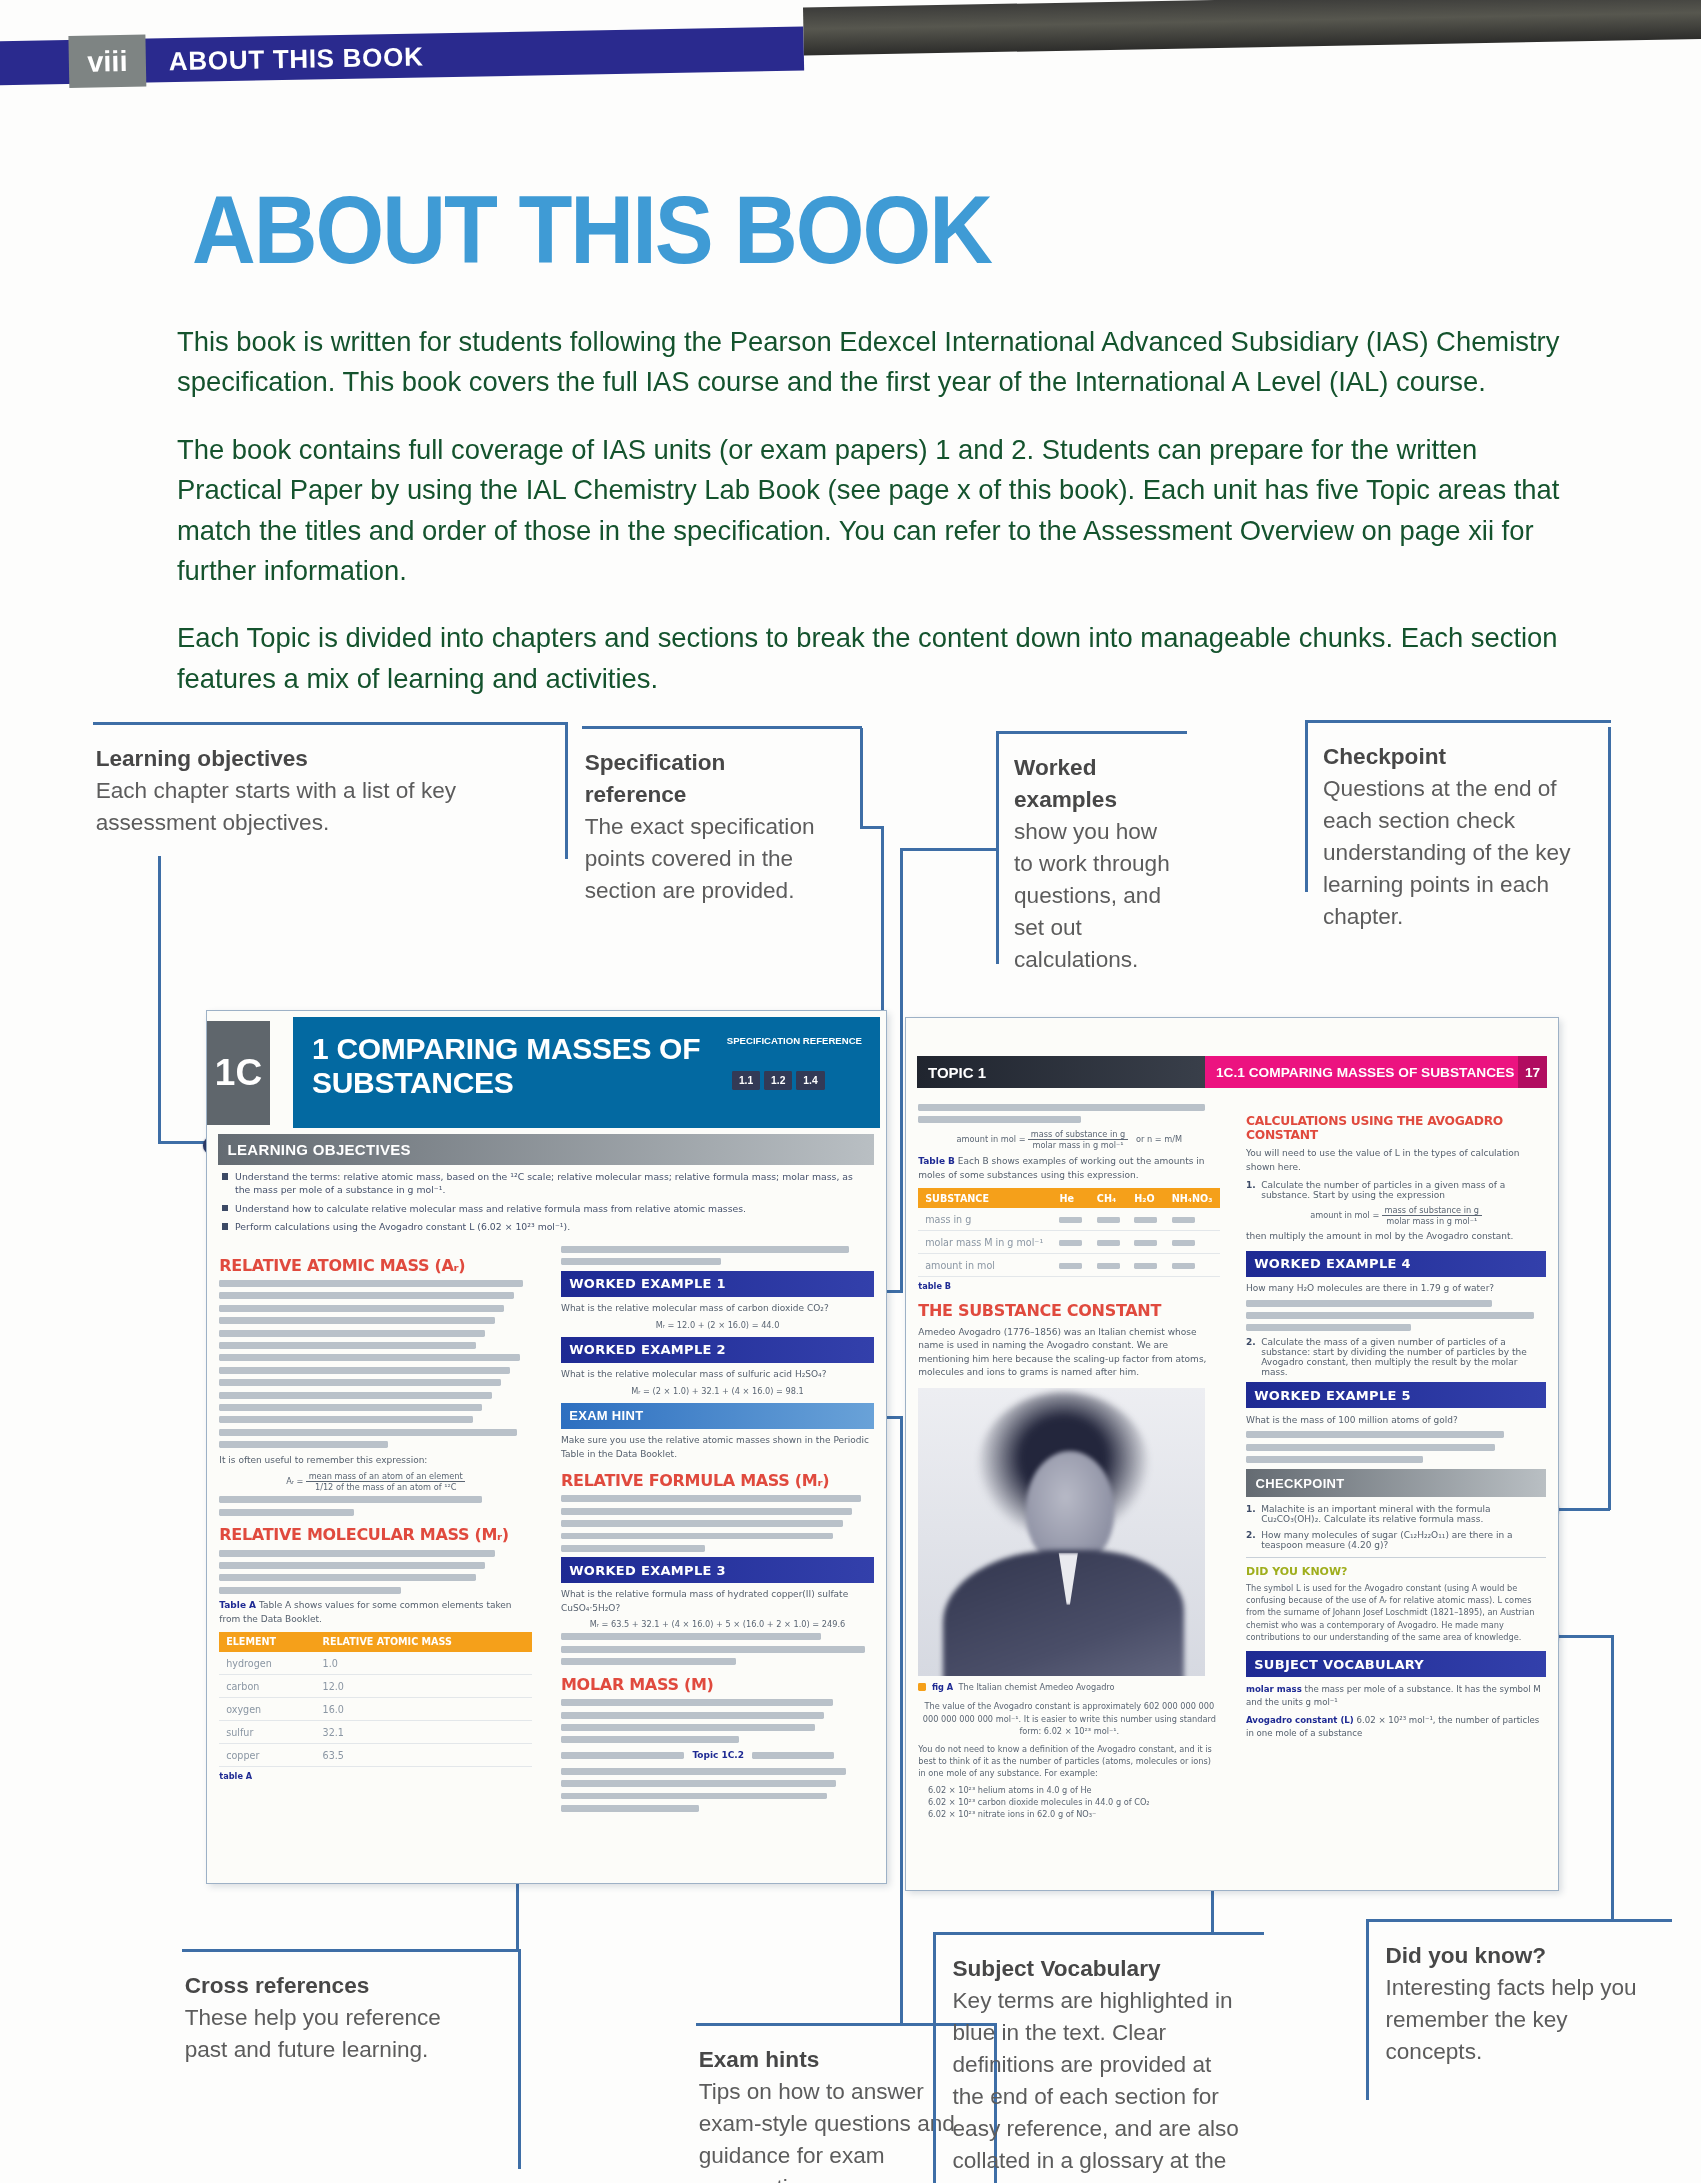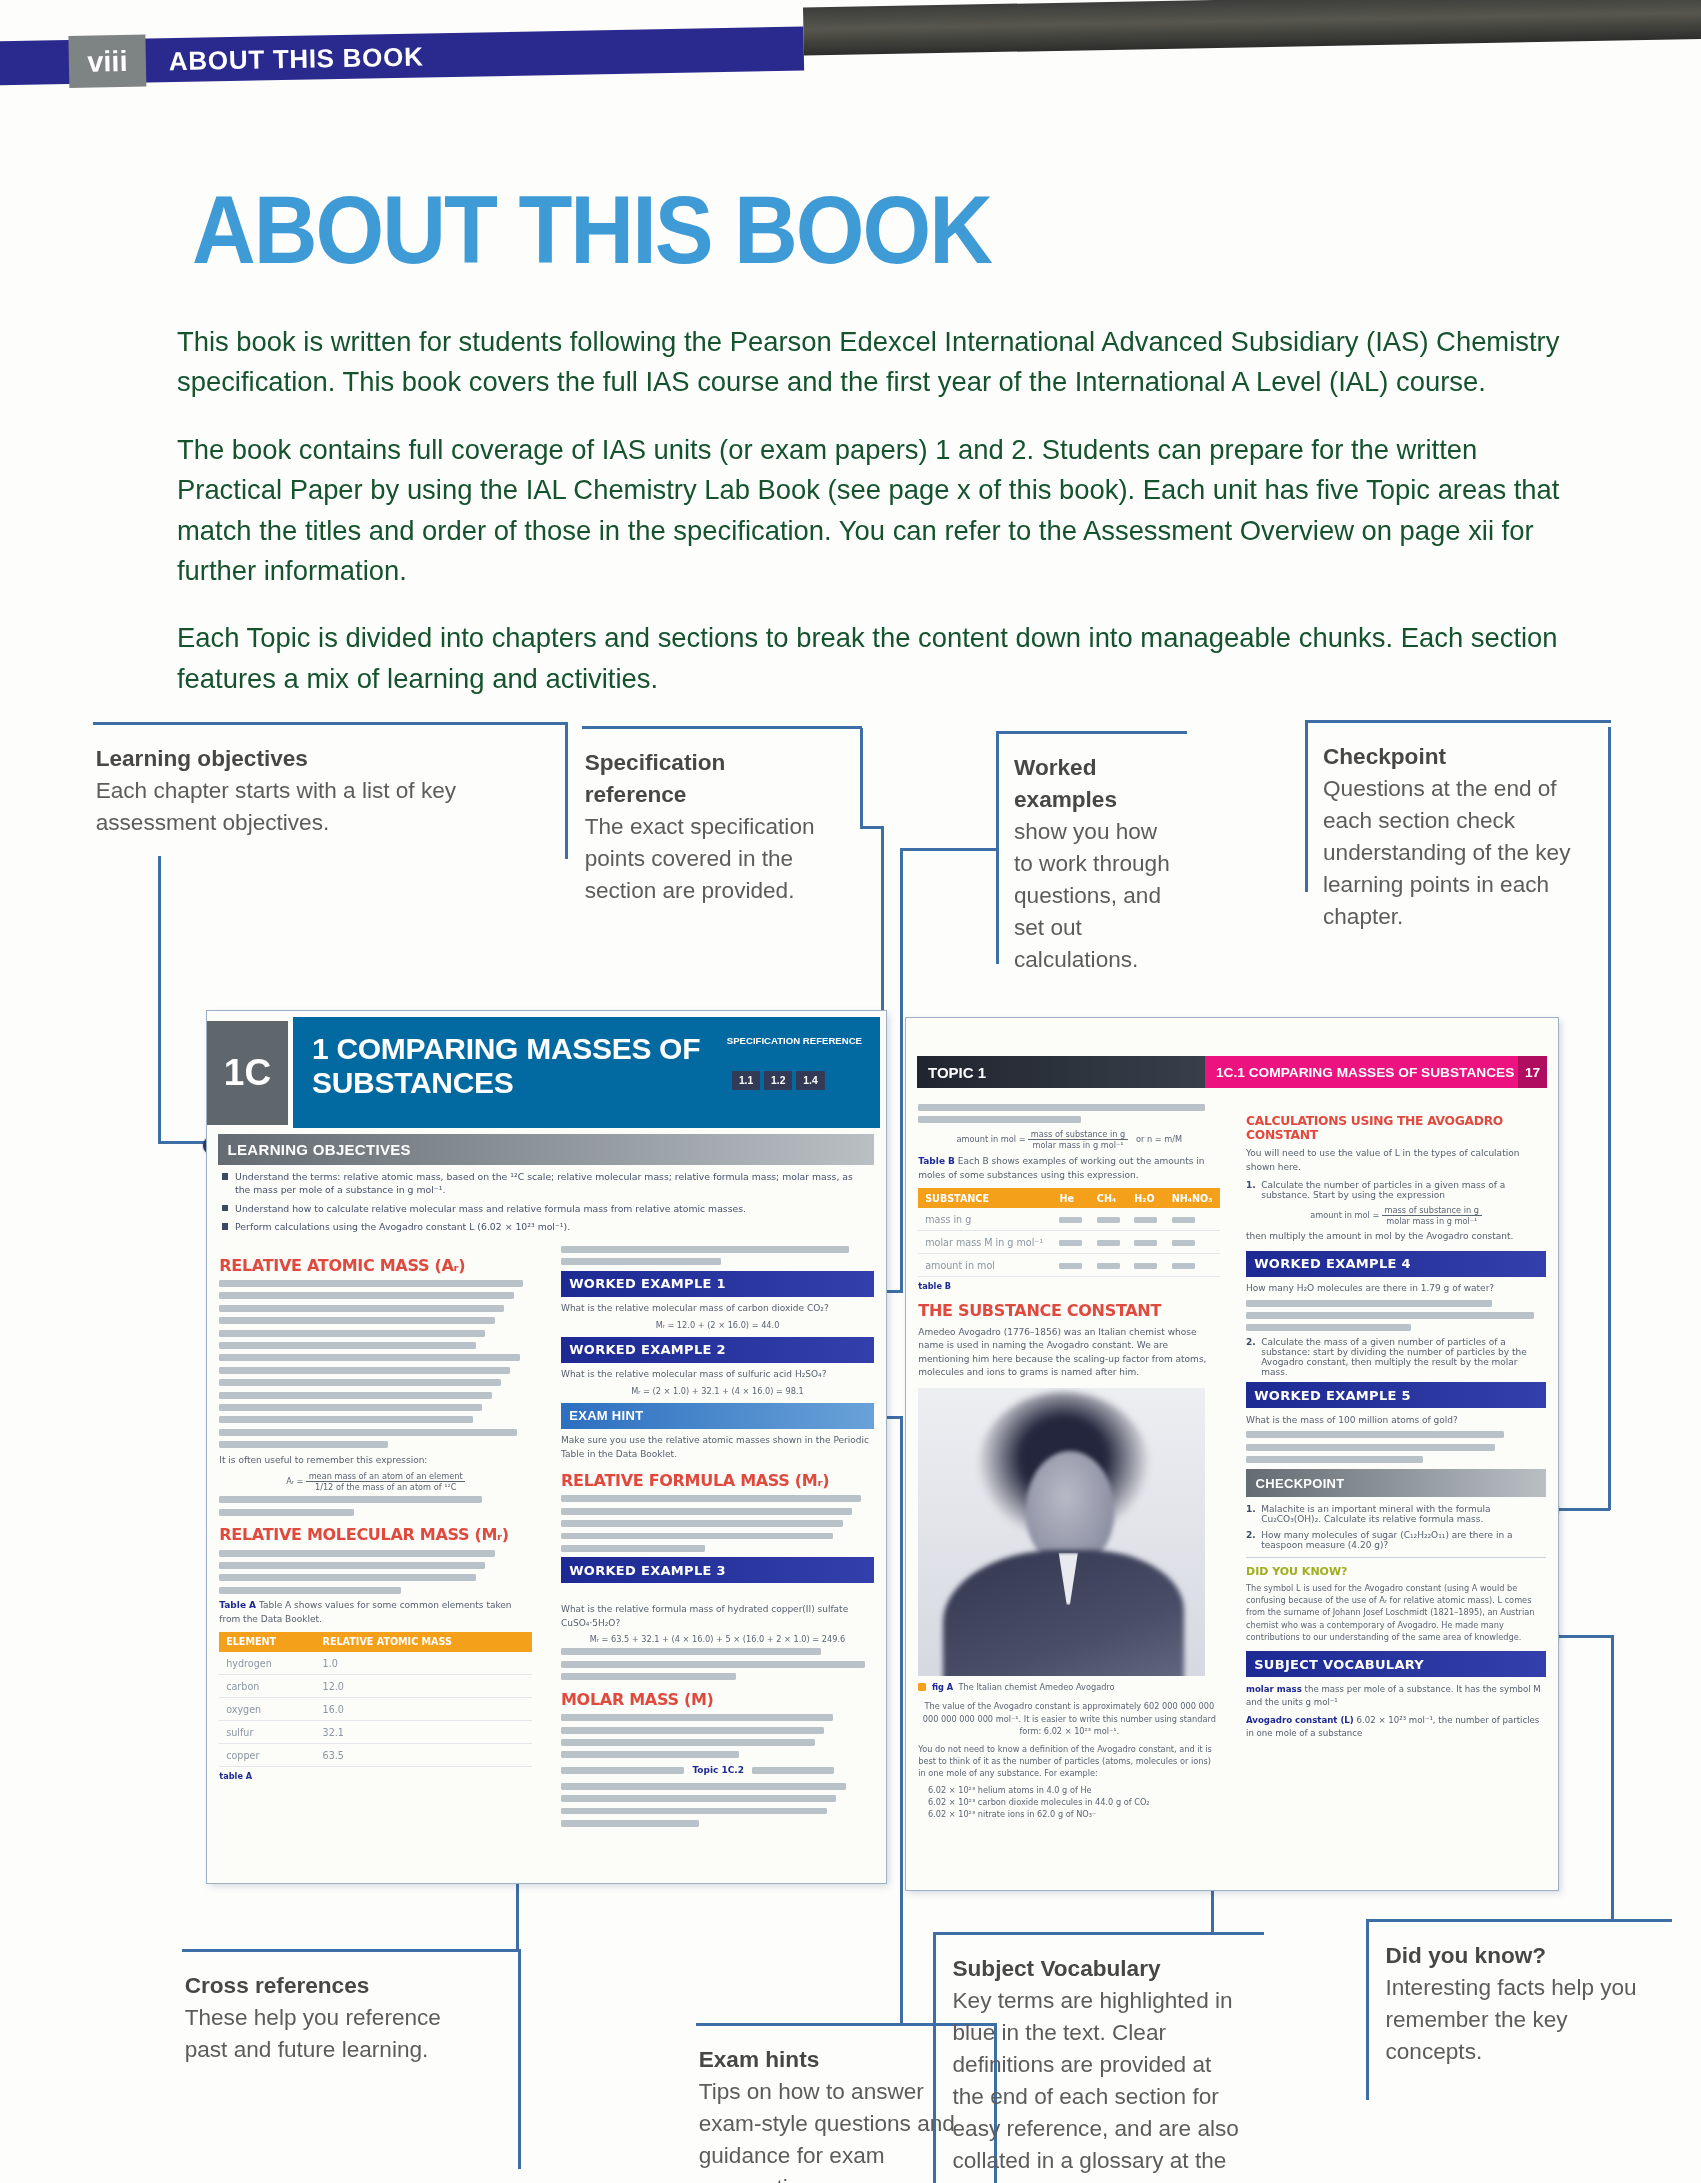--- a/index.html
+++ b/index.html
@@ -158,21 +158,21 @@
 <div class="dot" style="left:846px;top:1156px;"></div>
 <div class="dot" style="left:859px;top:1283px;"></div>
 <div class="dot" style="left:859px;top:1409px;"></div>
 <div class="dot" style="left:701px;top:1827px;"></div>
 <div class="dot" style="left:1542px;top:1501px;"></div>
 <div class="dot" style="left:1542px;top:1628px;"></div>
 <div class="dot" style="left:1294px;top:1822px;"></div>
 
 <div class="page" style="left:206px;top:1010px;width:679px;height:872px;">
 
-  <div class="abs" style="left:0;top:9.6px;width:81px;height:104px;background:#5f666c;color:#fff;font-size:37px;font-weight:bold;display:flex;align-items:center;justify-content:center;">1C</div>
+  <div class="abs" style="left:0;top:9.6px;width:63px;height:104px;background:#5f666c;color:#fff;font-size:37px;font-weight:bold;display:flex;align-items:center;justify-content:center;">1C</div>
   <div class="abs" style="left:86px;top:5.5px;width:587px;height:111px;background:#0369a1;">
     <div class="abs" style="left:19px;top:15px;color:#fff;font-size:30px;font-weight:bold;line-height:1.15;letter-spacing:-0.3px;">
       <div>1 COMPARING MASSES OF</div>
       <div>SUBSTANCES</div>
     </div>
     <div class="abs" style="left:398px;top:18px;width:171px;text-align:right;color:#fff;font-size:9.6px;font-weight:bold;line-height:1.3;">SPECIFICATION REFERENCE</div>
     <div class="abs" style="left:439px;top:54px;display:flex;gap:4.1px;">
       <span style="background:#333a56;color:#fff;font-size:10.3px;font-weight:bold;padding:4.1px 6.9px;border-radius:1.4px;">1.1</span>
       <span style="background:#333a56;color:#fff;font-size:10.3px;font-weight:bold;padding:4.1px 6.9px;border-radius:1.4px;">1.2</span>
       <span style="background:#333a56;color:#fff;font-size:10.3px;font-weight:bold;padding:4.1px 6.9px;border-radius:1.4px;">1.4</span>
@@ -279,21 +279,21 @@
     <div class="minitext" style="margin-top:5.5px;">Make sure you use the relative atomic masses shown in the Periodic Table in the Data Booklet.</div>
     <div class="redhead">RELATIVE FORMULA MASS (Mᵣ)</div>
     <div class="lines">
         <div class="tl" style="width: 96%;"></div>
         <div class="tl" style="width: 93%;"></div>
         <div class="tl" style="width: 90%;"></div>
         <div class="tl" style="width: 87%;"></div>
         <div class="tl" style="width: 46%;"></div>
       </div>
     <div class="webar">WORKED EXAMPLE 3</div>
-    <div class="minitext" style="margin-top:20px;">What is the relative formula mass of hydrated copper(II) sulfate CuSO₄·5H₂O?</div>
+    <div class="minitext" style="margin-top:5px;">What is the relative formula mass of hydrated copper(II) sulfate CuSO₄·5H₂O?</div>
     <div class="eq">Mᵣ = 63.5 + 32.1 + (4 × 16.0) + 5 × (16.0 + 2 × 1.0) = 249.6</div>
     <div class="lines">
         <div class="tl" style="width: 83%;"></div>
         <div class="tl" style="width: 97%;"></div>
         <div class="tl" style="width: 56%;"></div>
       </div>
     <div class="redhead">MOLAR MASS (M)</div>
     <div class="lines">
         <div class="tl" style="width: 87%;"></div>
         <div class="tl" style="width: 84%;"></div>

